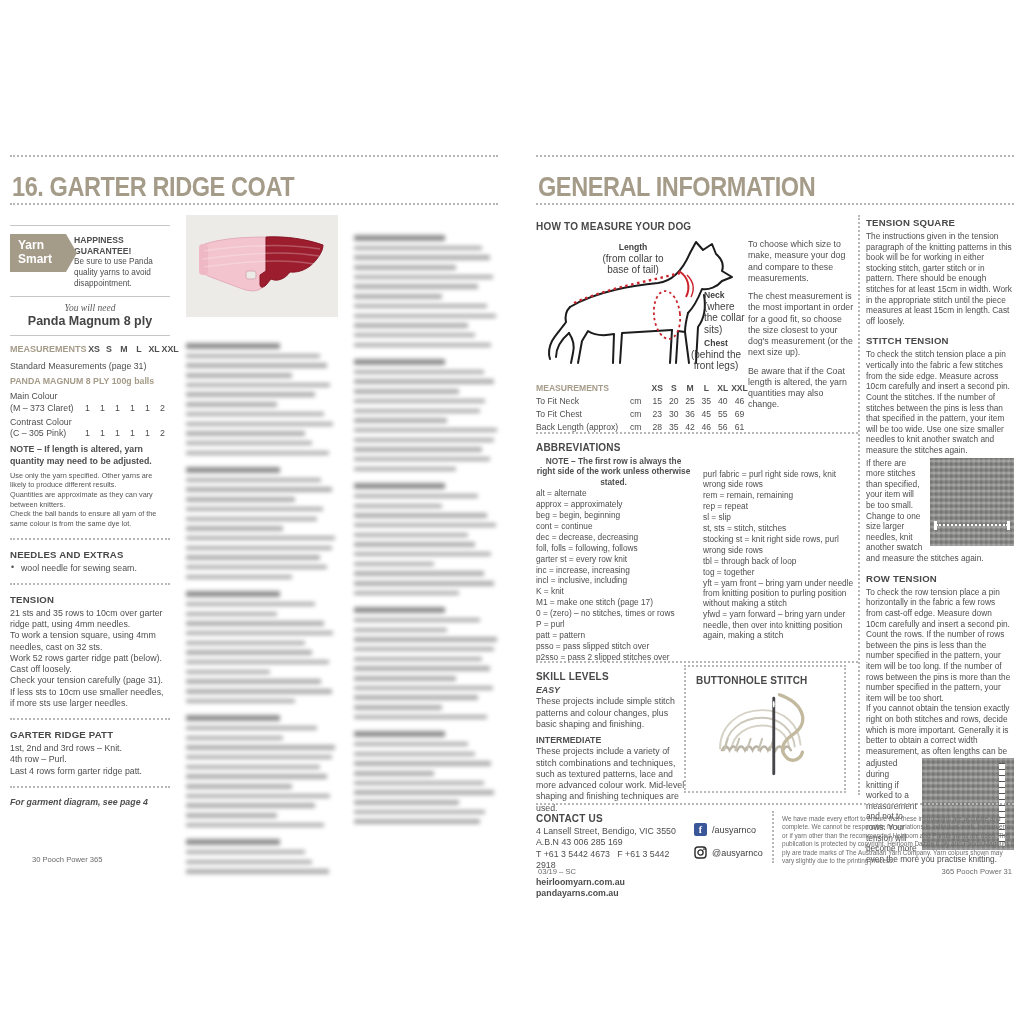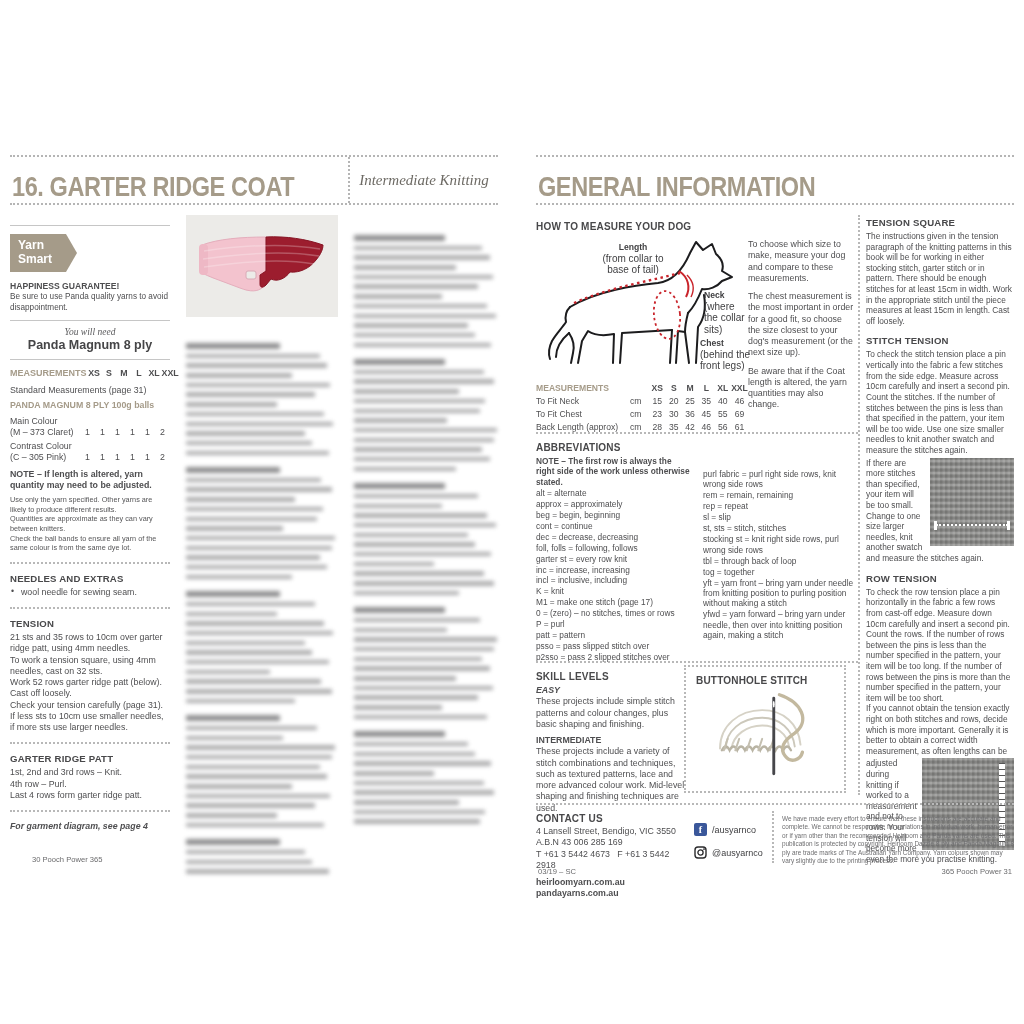--- a/index.html
+++ b/index.html
@@ -18,21 +18,21 @@
 
   .col { position:absolute; }
   .t { font-size:8.8px; line-height:1.28; color:#4e4e50; }
   .b { font-weight:bold; }
   .taupe { color:#a59b89; }
   .sec-h { font-weight:bold; font-size:9.6px; color:#48484a; margin-bottom:3px; letter-spacing:.2px; }
   .fine { font-size:7.3px; line-height:1.32; color:#565658; }
   .dots { border-top:2px dotted #b8b8b8; margin:9px 0; }
 
   
-  .ys-wrap { border-top:1px solid #c6c6c6; border-bottom:1px solid #c6c6c6; padding:8px 0 7px 0; display:flex; gap:8px;flex-direction:column; }
+  .ys-wrap { border-top:1px solid #c6c6c6; border-bottom:1px solid #c6c6c6; padding:8px 0 7px 0; display:flex; gap:8px; }
   .ys-badge { position:relative; width:56px; height:38px; background:#a59b89; color:#fff; font-weight:bold;
     font-size:12px; line-height:1.15; display:flex; flex-direction:column; justify-content:center; padding-left:8px; flex:none; }
   .ys-badge:after { content:""; position:absolute; right:-11px; top:0; border-top:19px solid transparent;
     border-bottom:19px solid transparent; border-left:11px solid #a59b89; }
   .ys-txt { font-size:8.2px; line-height:1.3; padding-top:1px; }
 
   .need-block { text-align:center; padding:6px 0 7px 0; border-bottom:1px solid #c6c6c6; }
   .need-lab { font-family:"Liberation Serif", serif; font-style:italic; font-size:9.5px; color:#5a5a5c; }
   .need-yarn { font-weight:bold; font-size:12.5px; color:#454547; margin-top:1px; }
 
@@ -82,23 +82,20 @@
   .foot { font-size:7.6px; color:#6a6a6c; }
 </style>
 </head>
 <body>
 
 <div class="page" id="pageL">
 
   <div class="hdr-band">
     <div style="flex:1; padding-left:2px;">
       <span class="h-big">16. GARTER RIDGE COAT</span>
-    </div>
-    <div class="hdr-right">
-      <span class="serif-it">Intermediate Knitting</span>
     </div>
   </div>
 
   <div class="col" style="left:0; top:70px; width:160px;">
 
     <div class="ys-wrap">
       <div class="ys-badge">
         <span>Yarn</span>
         <span>Smart</span>
       </div>
@@ -363,21 +360,21 @@
         </g>
       </svg>
       <div class="dog-lab" style="left:58px; top:8px; text-align:center; width:78px;">
         <div>Length</div>
         <div class="dog-sub">(from collar to base of tail)</div>
       </div>
       <div class="dog-lab" style="left:168px; top:56px; width:44px;">
         <div>Neck</div>
         <div class="dog-sub">(where the collar sits)</div>
       </div>
-      <div class="dog-lab" style="left:164px; top:104px; width:64px;">
+      <div class="dog-lab" style="left:148px; top:104px; width:64px;text-align:center;">
         <div>Chest</div>
         <div class="dog-sub">(behind the front legs)</div>
       </div>
     </div>
 
     <table class="meas" style="margin-top:6px;">
       <thead>
         <tr>
           <th class="nm taupe">MEASUREMENTS</th>
           <th class="un"></th>
@@ -429,21 +426,21 @@
     <div class="t" style="margin-bottom:7px;">The chest measurement is the most important in order for a good fit, so choose the size closest to your dog's measurement (or the next size up).</div>
     <div class="t">Be aware that if the Coat length is altered, the yarn quantities may also change.</div>
   </div>
 
   <div class="dots" style="position:absolute; left:0; top:277px; width:322px; margin:0;"></div>
 
   <div class="col" style="left:0; top:287px; width:322px;">
     <div class="sec-h" style="font-size:10px;">ABBREVIATIONS</div>
     <div style="display:flex; gap:12px;">
       <div style="width:155px;">
-        <div class="abbr-item b" style="font-weight:normal;"><span class="b">NOTE – The first row is always the right side of the work unless otherwise stated.</span></div>
+        <div class="abbr-item b" style="font-weight:normal;text-align:center;"><span class="b">NOTE – The first row is always the right side of the work unless otherwise stated.</span></div>
         <div class="abbr-item">alt = alternate</div>
         <div class="abbr-item">approx = approximately</div>
         <div class="abbr-item">beg = begin, beginning</div>
         <div class="abbr-item">cont = continue</div>
         <div class="abbr-item">dec = decrease, decreasing</div>
         <div class="abbr-item">foll, folls = following, follows</div>
         <div class="abbr-item">garter st = every row knit</div>
         <div class="abbr-item">inc = increase, increasing</div>
         <div class="abbr-item">incl = inclusive, including</div>
         <div class="abbr-item">K = knit</div>

